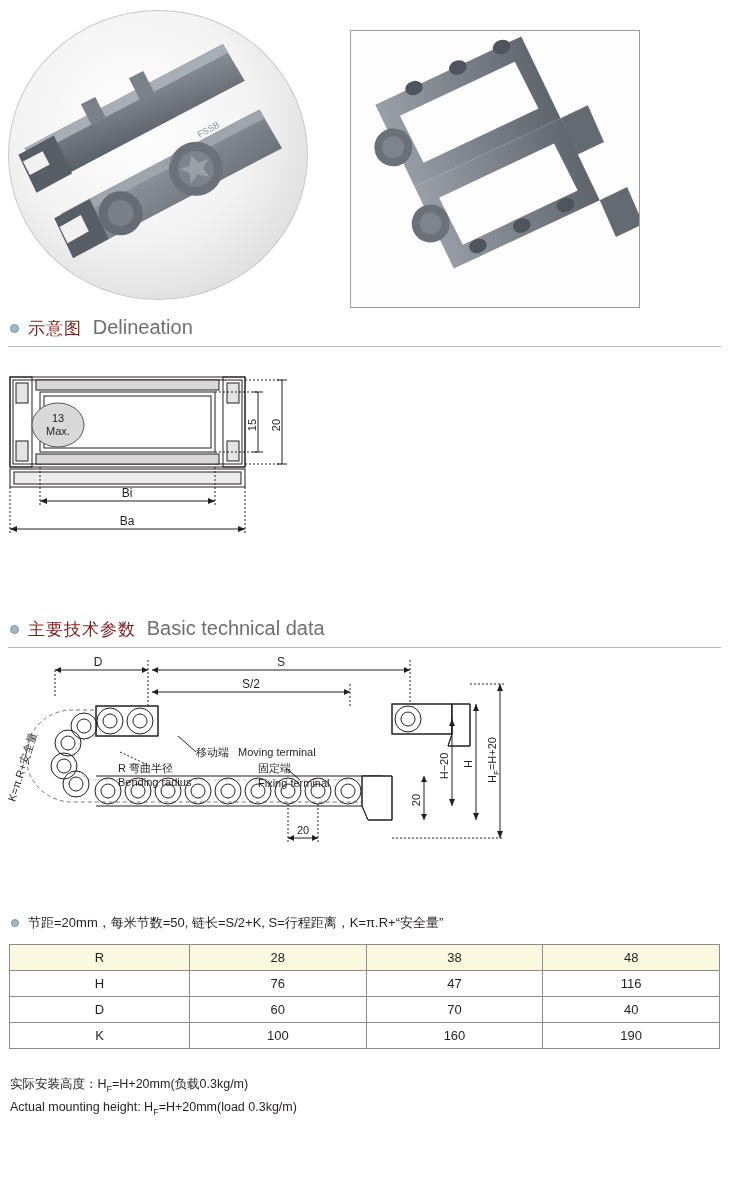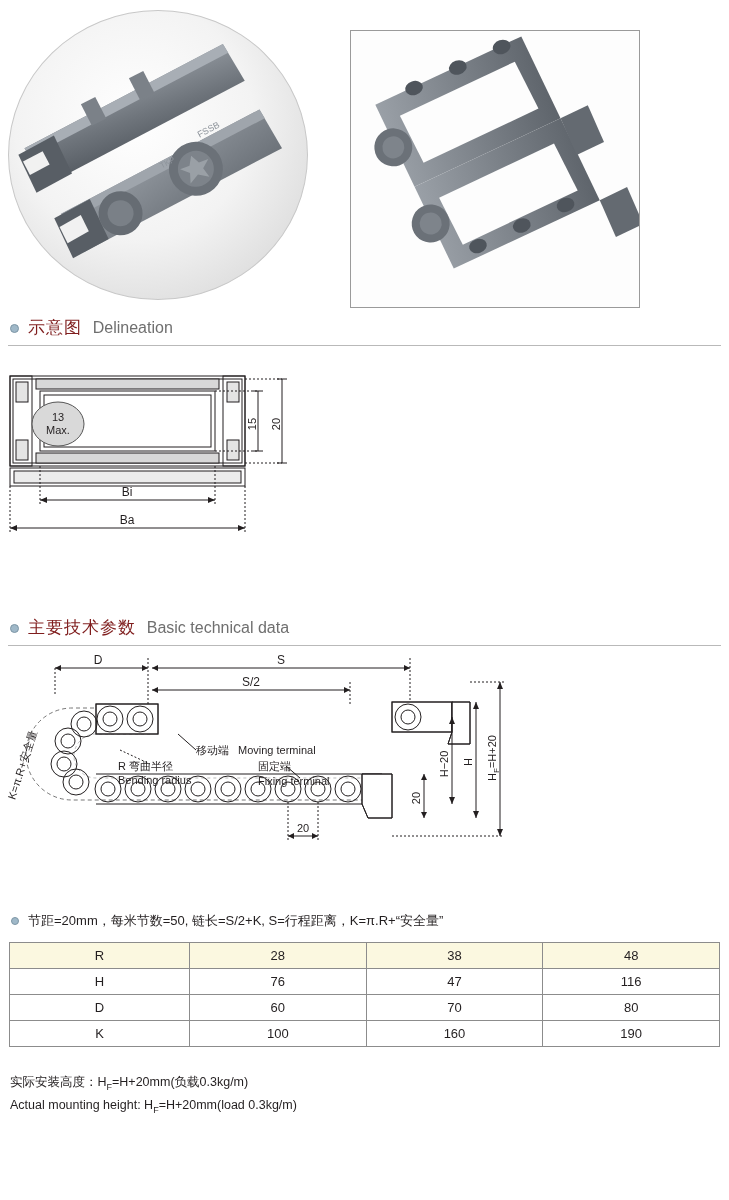--- a/index.html
+++ b/index.html
@@ -41,21 +41,21 @@
     white-space: nowrap;
   }
   .sec-head .bullet {
     position: absolute; left: 2px; top: 50%;
     width: 9px; height: 9px; margin-top: -4px;
     border-radius: 50%;
     background: #9fb8c8;
     border: 1px solid #7d96a6;
   }
   .sec-head .cn { color: #7f1d1d; font-weight: normal; letter-spacing: 1px; }
-  .sec-head .en { color: #6f6f6f; font-weight: normal; margin-left: 6px; font-size: 16px; }
+  .sec-head .en { color: #6f6f6f; font-weight: normal; margin-left: 6px; font-size: 20px; }
 
   
   .draw-block { position: relative; }
 
   
   .notes { margin: 10px 10px 6px 10px; }
   .note-line {
     position: relative;
     padding-left: 18px;
     font-size: 13px;
@@ -409,21 +409,21 @@
       <tr>
         <td class="rowlabel">H</td>
         <td>76</td>
         <td>47</td>
         <td>116</td>
       </tr>
       <tr>
         <td class="rowlabel">D</td>
         <td>60</td>
         <td>70</td>
-        <td>80</td>
+        <td>40</td>
       </tr>
       <tr>
         <td class="rowlabel">K</td>
         <td>100</td>
         <td>160</td>
         <td>190</td>
       </tr>
     </tbody>
   </table>
 

